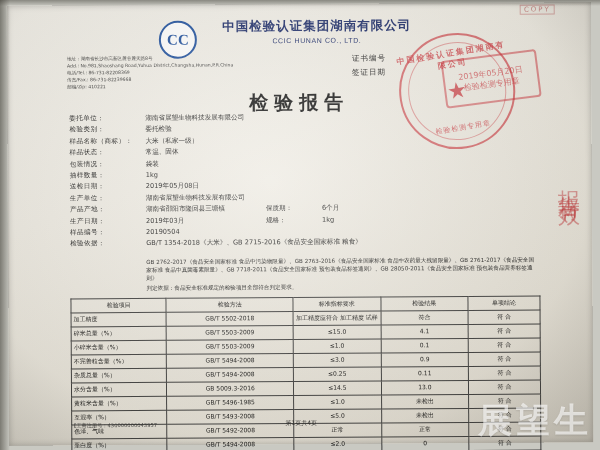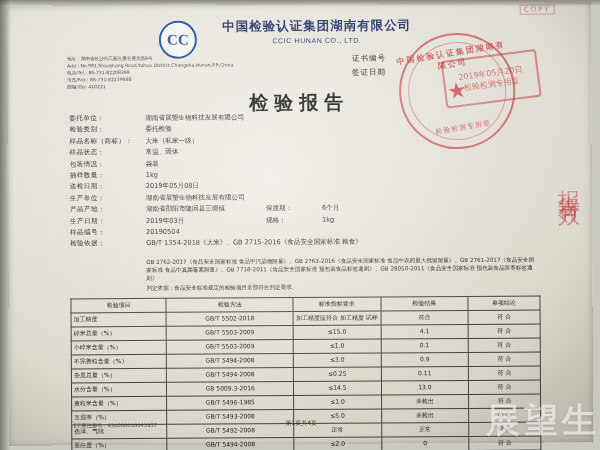--- a/index.html
+++ b/index.html
@@ -246,21 +246,21 @@
     position: absolute;
     left: 0; right: 0;
     bottom: 16px;
     text-align: center;
     font-size: 6px;
     color: #222;
   }
   
   .wm-big {
     position: absolute;
-    right: 0;
+    right: 8px;
     bottom: 6px;
     font-size: 34px;
     color: rgba(255,255,255,0.62);
     font-weight: bold;
     letter-spacing: 4px;
     font-family: Liberation Sans, sans-serif;
     text-shadow: 0 1px 2px rgba(0,0,0,0.10);
   }
   .wm-right {
     position: absolute;

